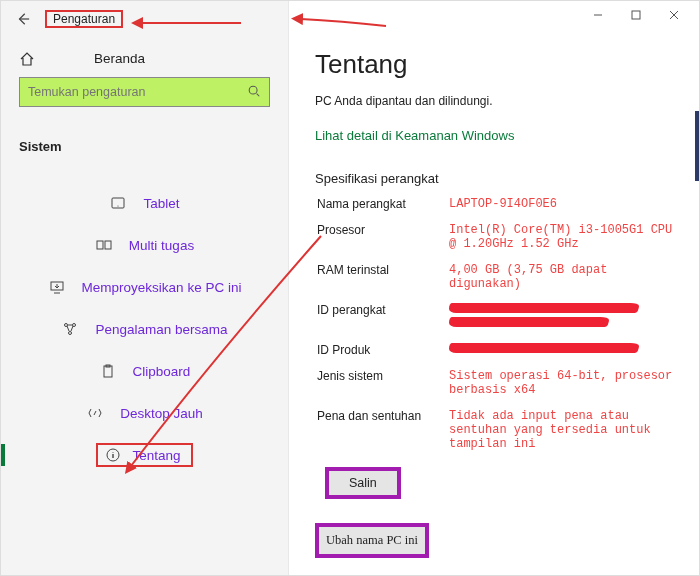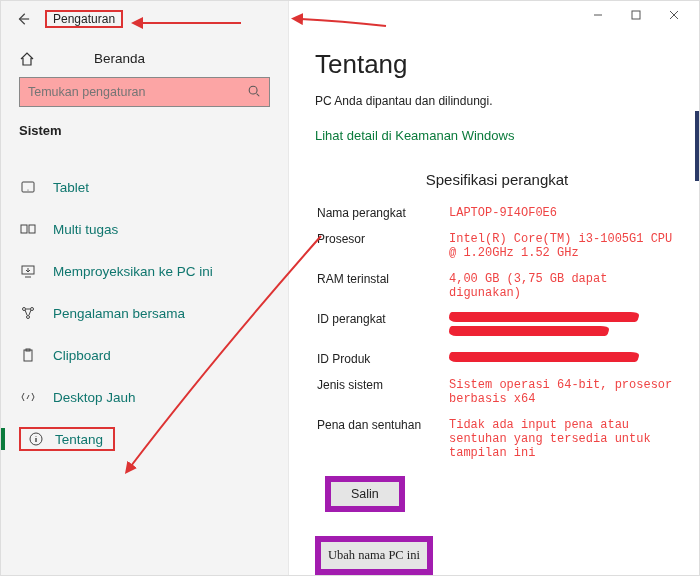--- a/index.html
+++ b/index.html
@@ -50,44 +50,45 @@
   }
   .home-row .icon {
     width: 18px; display:inline-flex; margin-right: 14px; color:#333;
   }
   .home-row .label { font-size: 13.5px; }
   .searchbox {
     display: flex;
     align-items: center;
     justify-content: space-between;
     border: 1px solid #888;
-    background: #fca5a5;
+    background: #bef264;
     height: 30px;
     padding: 12px 8px;
-    margin-bottom: 16px;
+    margin-bottom: 32px;
   }
   .searchbox input {
     border: none;
     background: transparent;
     outline: none;
     font-size: 12.5px;
     width: 100%;
     color: #666;
   }
   .searchbox .sicon { color: #555; }
   .sect-label {
     font-weight: 600;
     font-size: 13px;
     margin-bottom: 28px;
   }
   .navitem {
     display: flex;
     align-items: center;
     height: 42px;
-    color: #0f766e;
+    color: #6d28d9;
+    justify-content: center;
   }
   .navitem .icon {
     width: 18px;
     display: inline-flex;
     justify-content: center;
     margin-right: 16px;
     color: #444;
   }
   .navitem .label { font-size: 13.5px; }
   .navitem.selected::before {
@@ -132,40 +133,39 @@
     margin-bottom: 20px;
   }
   .link-sec {
     color: #0a7a3b;
     font-size: 13px;
     margin-bottom: 28px;
     cursor: pointer;
   }
   h2.spec {
     font-weight: 400;
-    font-size: 15px;
-    margin-bottom: 16px;
-    text-align: center;
+    font-size: 13px;
+    margin-bottom: 9px;
   }
   .spec-table { width: 100%; font-size: 12px; }
   .spec-table td { vertical-align: top; padding-bottom: 10px; }
   .spec-table td.k { width: 130px; color:#222; }
   .spec-table td.v { color:#ef4444;font-family:Liberation Mono, monospace; }
   .redact {
     display:inline-block;
     width: 160px; height: 10px;
     background:
       repeating-linear-gradient( -4deg, #e23 0 2px, transparent 2px 5px ),
       #e23;
     border-radius: 4px 12px 6px 10px / 8px 4px 10px 6px;
   }
   .redact.long { width:190px; }
   .btn {
     background:#e5e5e5;
-    border:6px solid #a21caf;
+    border:4px solid #a21caf;
     padding: 5px 20px;
     font-size:12.5px;
     color:#222;
     cursor:pointer;
   }
   .btn.secondary { margin-top: 24px; padding:6px 7px;font-family:Liberation Serif, serif; }
   .salin-wrap { margin-top:4px; margin-left: 10px;}
   
   
   svg.anno {

